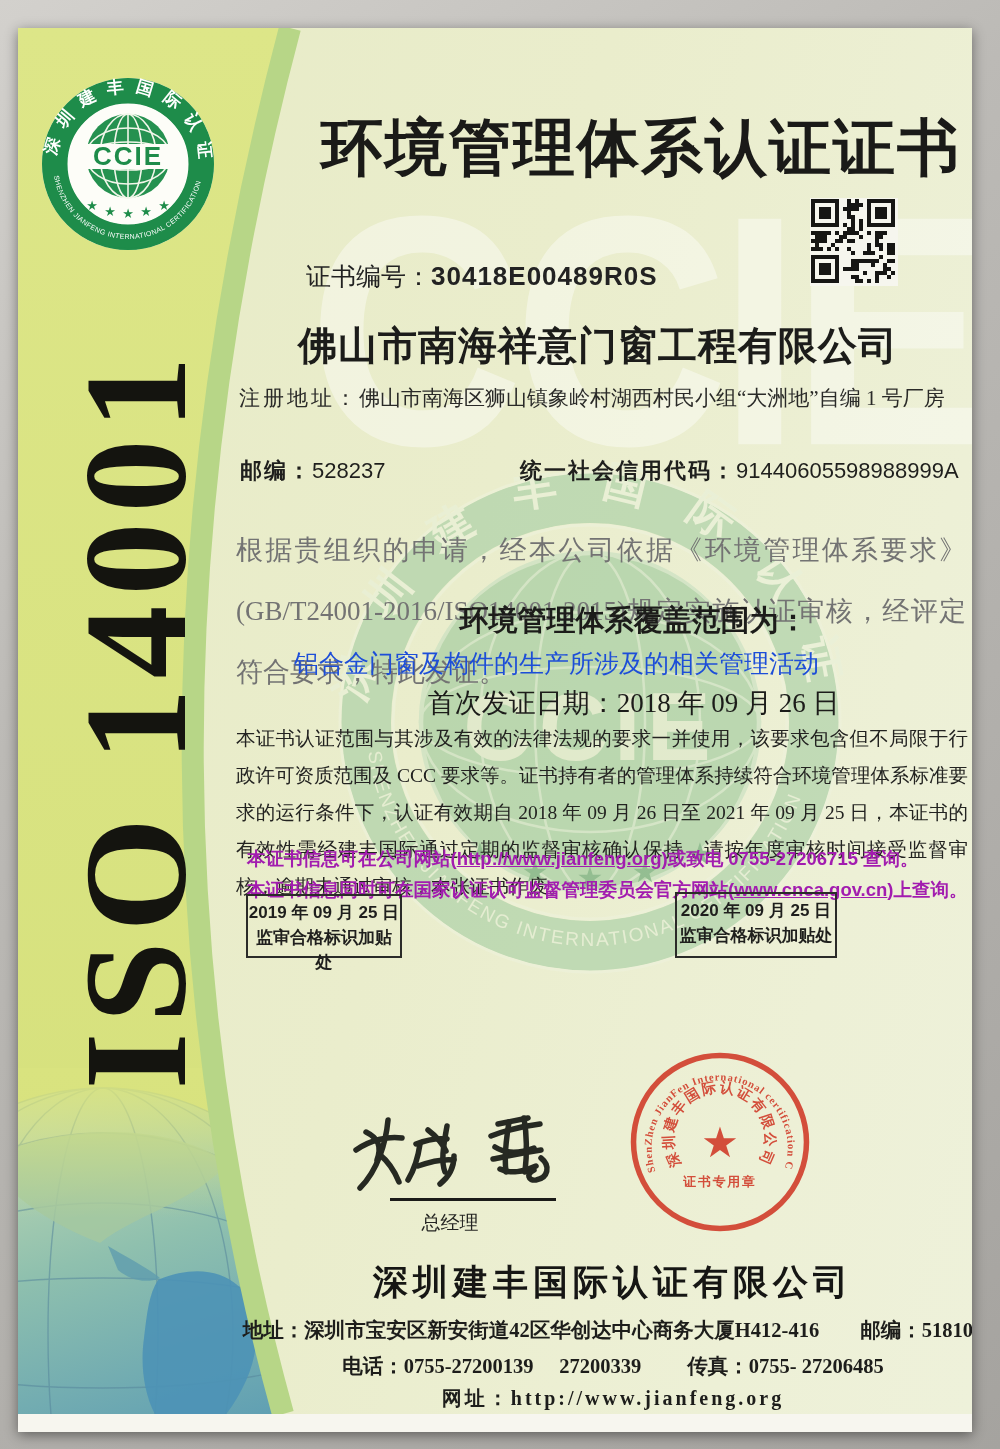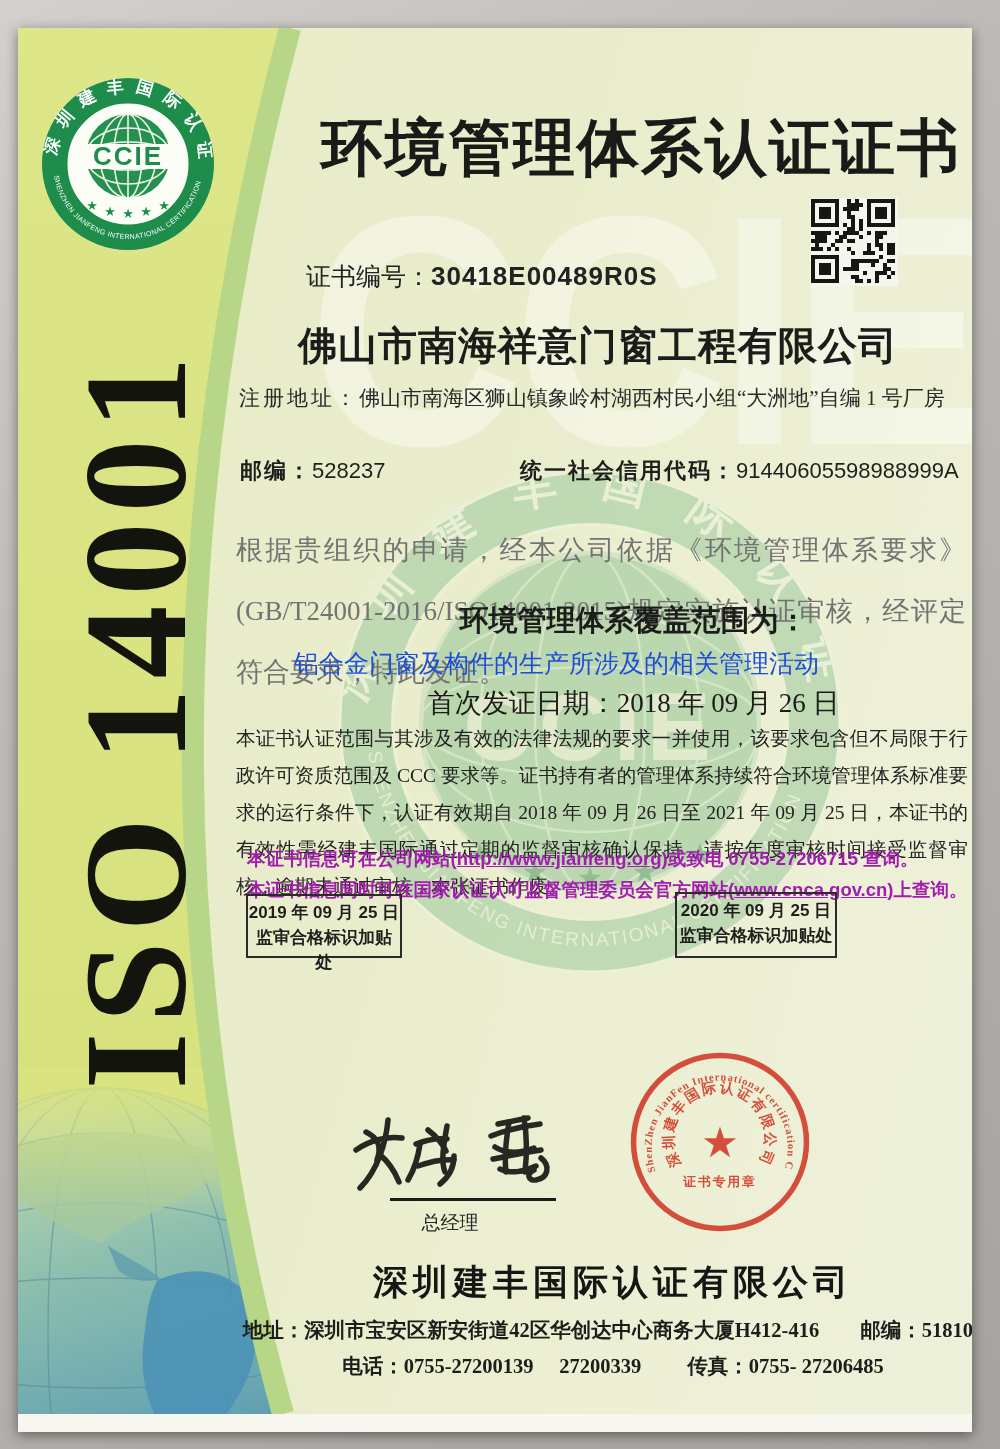--- a/index.html
+++ b/index.html
@@ -406,13 +406,14 @@
         <textPath href="#stCn">深圳建丰国际认证有限公司</textPath>
       </text>
       <text x="100" y="116" text-anchor="middle" font-size="46" fill="#d03826">★</text>
       <text x="100" y="148" text-anchor="middle" font-family="Liberation Serif, serif" font-size="14" font-weight="bold" letter-spacing="2" fill="#d03826">证书专用章</text>
     </svg>
   </div>
 
   <div class="abs issuer-name">深圳建丰国际认证有限公司</div>
   <div class="abs f-line" style="top:1288px">地址：深圳市宝安区新安街道42区华创达中心商务大厦H412-416　　邮编：518107</div>
   <div class="abs f-line" style="top:1324px">电话：0755-27200139　 27200339　　 传真：0755- 27206485</div>
+  <div class="abs f-line f-web" style="top:1357px">网址：http://www.jianfeng.org</div>
 </div>
 
 </body></html>

